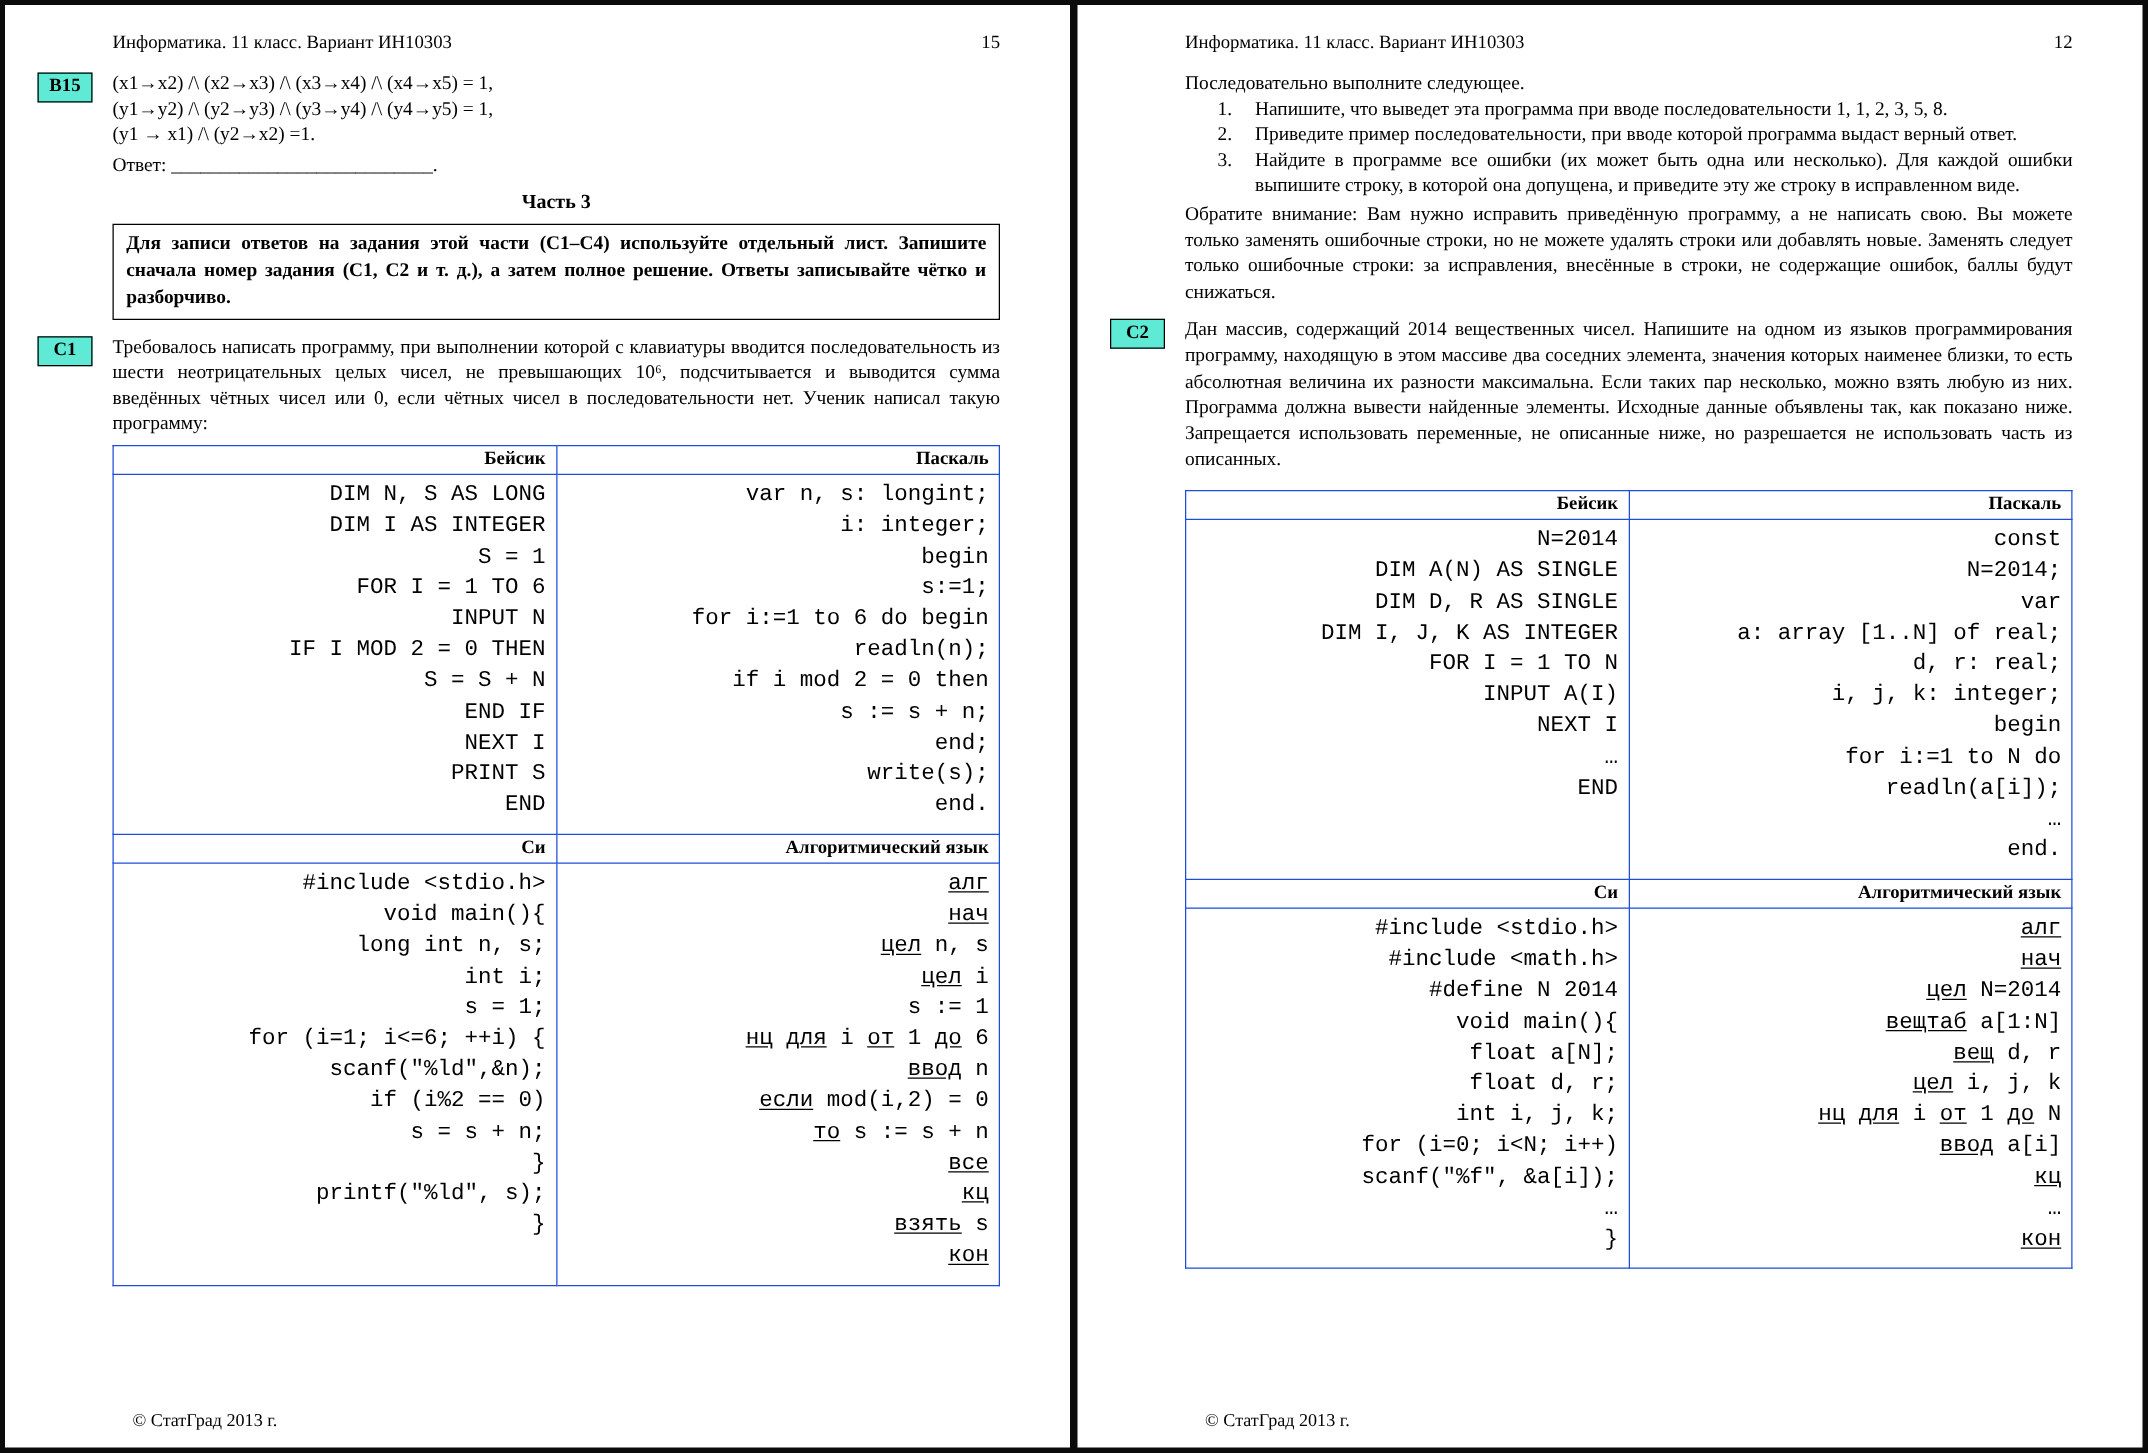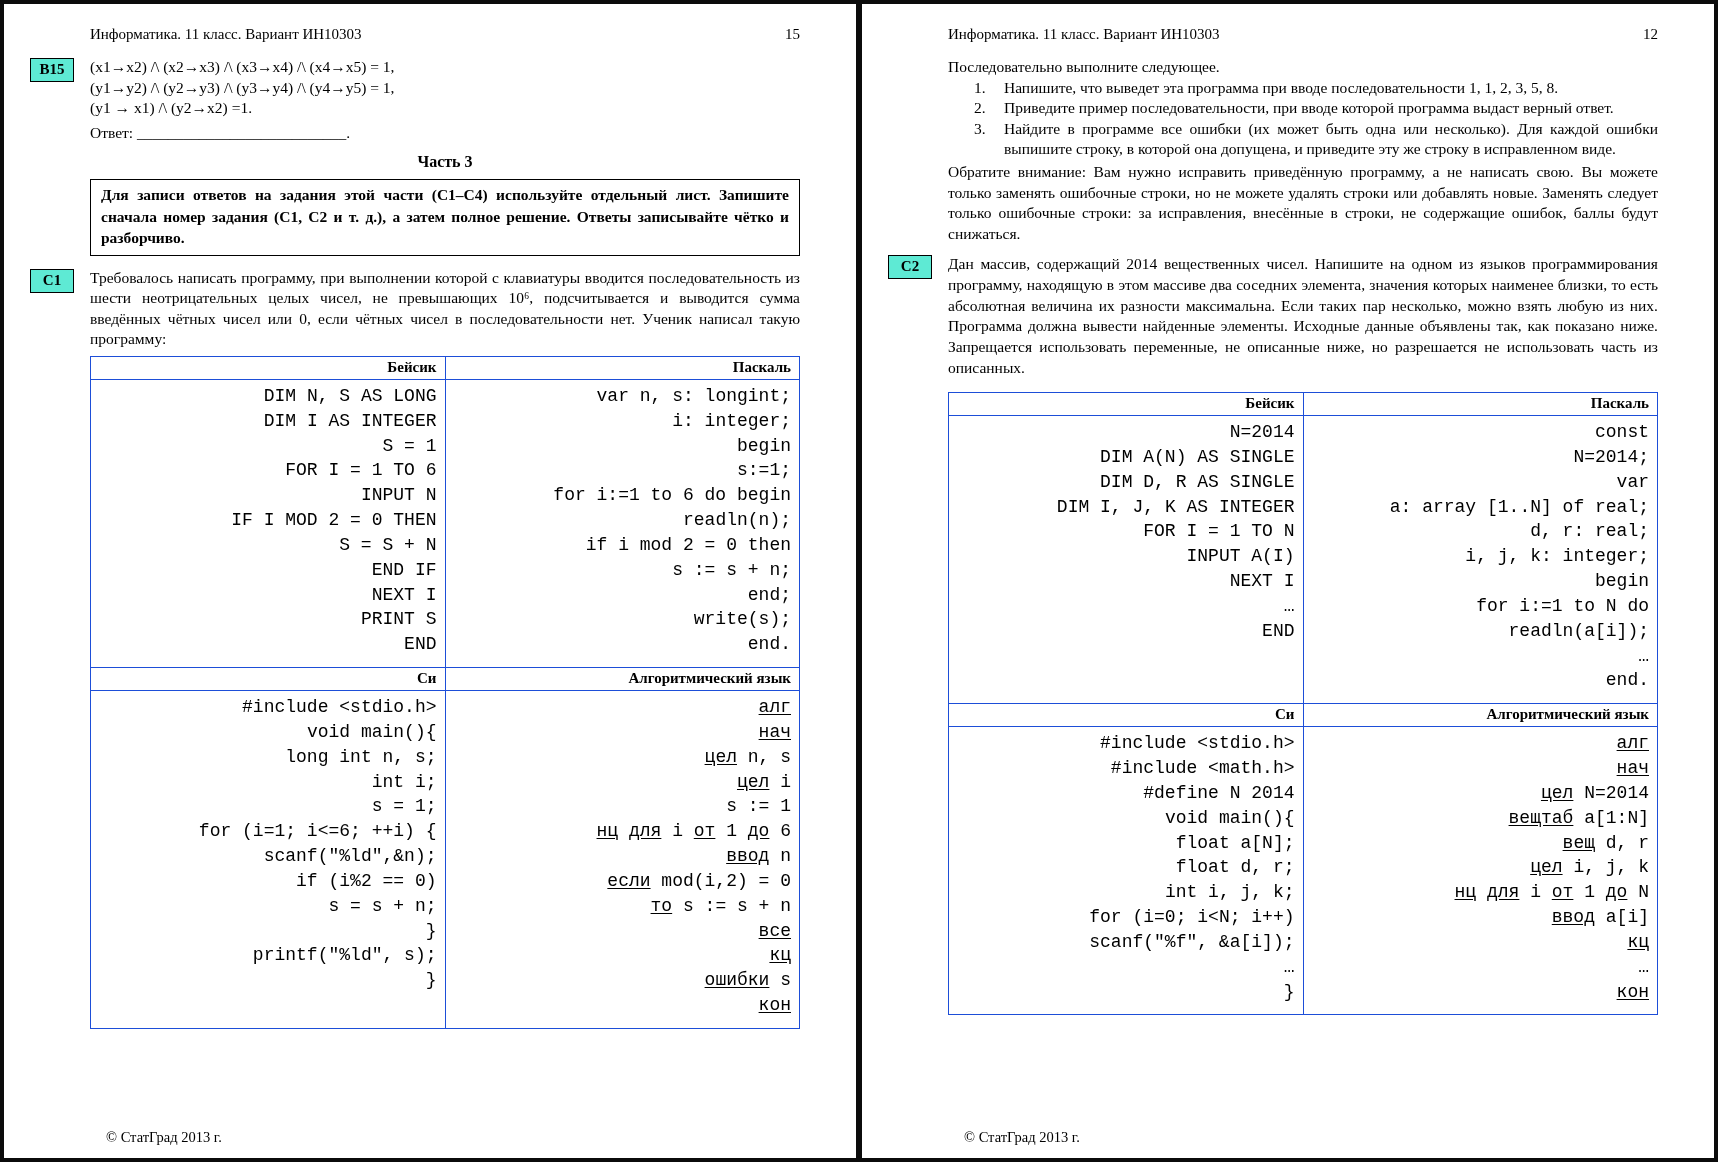--- a/index.html
+++ b/index.html
@@ -187,21 +187,21 @@
 <u>нач</u>
     <u>цел</u> n, s
     <u>цел</u> i
     s := 1
     <u>нц</u> <u>для</u> i <u>от</u> 1 <u>до</u> 6
        <u>ввод</u> n
        <u>если</u> mod(i,2) = 0
           <u>то</u> s := s + n
        <u>все</u>
     <u>кц</u>
-    <u>ошибки</u> s
+    <u>взять</u> s
 <u>кон</u></div>
               </td>
         </tr>
       </tbody>
         </table>
     </div>
   </div>
 
   <div class="page-footer">© СтатГрад 2013 г.</div>
 </div>

